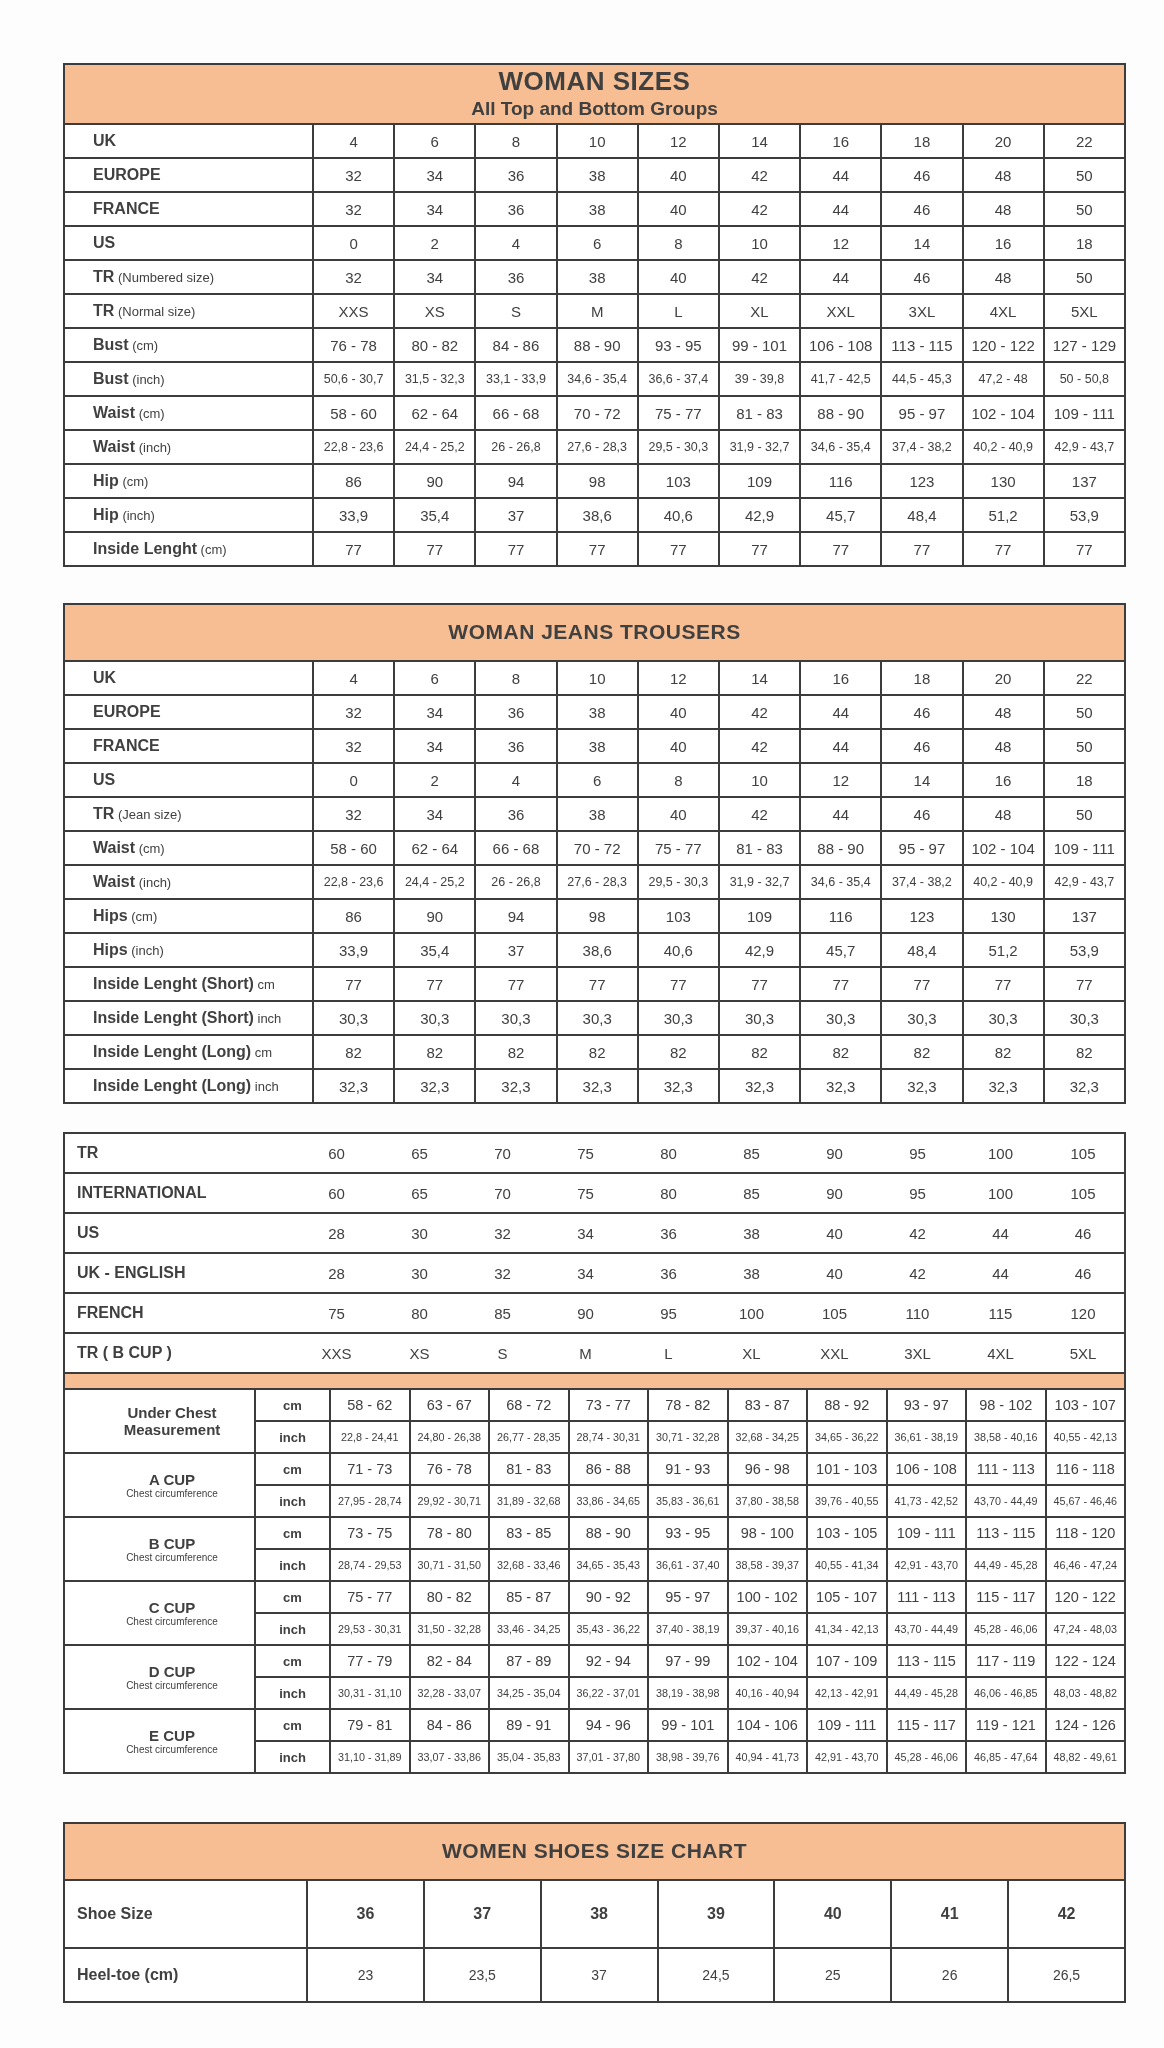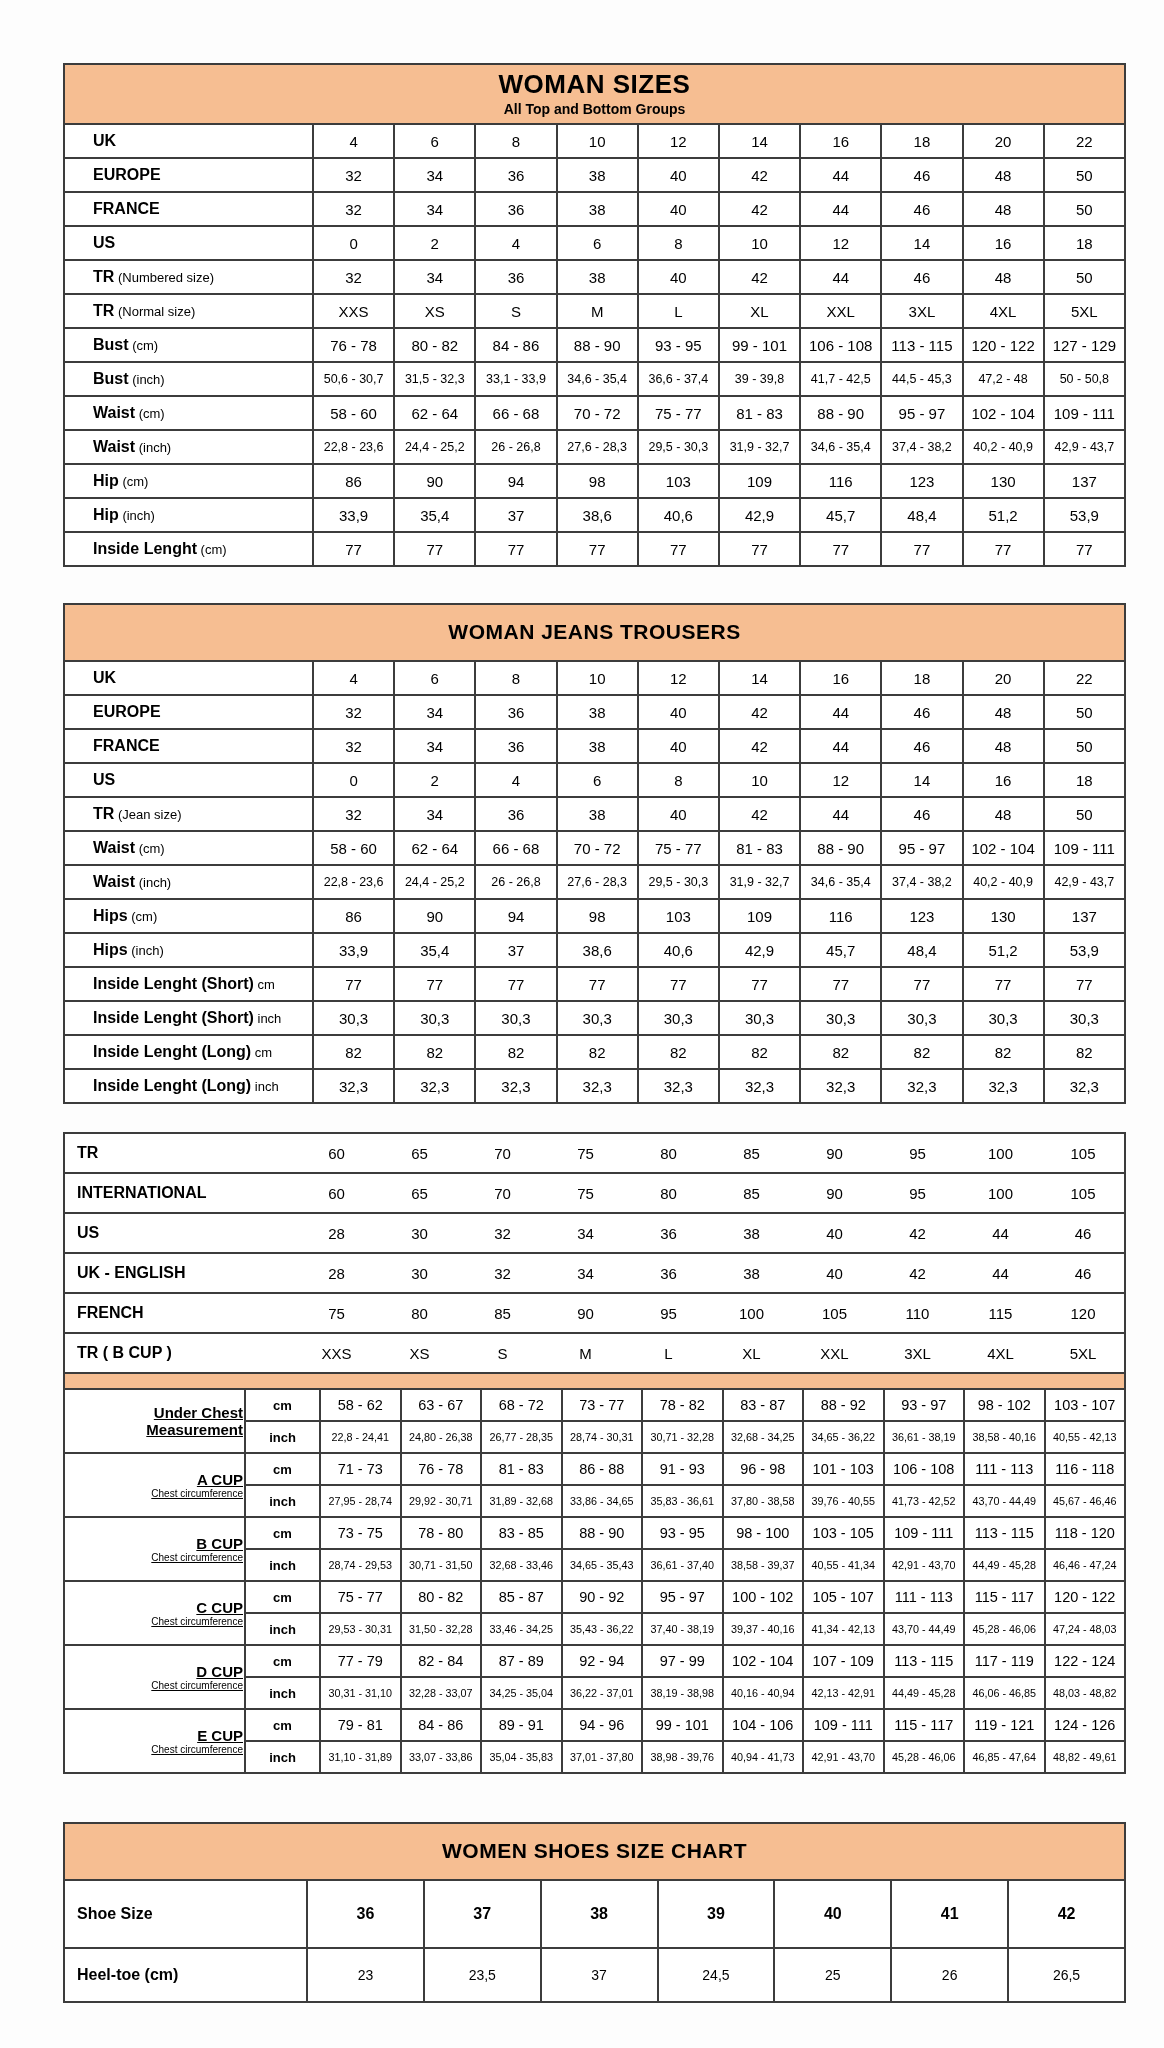--- a/index.html
+++ b/index.html
@@ -1,31 +1,31 @@
 <!DOCTYPE html>
 <html><head>
 <meta charset="utf-8">
 <style>
   html,body{margin:0;padding:0;}
   body{background:#ffffff;}
   .page{position:relative;width:1164px;height:2048px;background:#fdfdfd;
-        font-family:"Liberation Sans",sans-serif;color:#000000;overflow:hidden;}
+        font-family:"Liberation Sans",sans-serif;color:#404040;overflow:hidden;}
   .tbl{position:absolute;left:63px;width:1063px;}
   #t1{top:63px;}
   #t2{top:603px;}
   #t3{top:1132px;}
   #t4{top:1822px;}
 
   .thead{background:#f6be92;border:2px solid #3c3c3c;border-bottom:none;
          display:flex;flex-direction:column;justify-content:center;align-items:center;}
   #t1 .thead{height:58px;}
   #t2 .thead,#t3 .thead,#t4 .thead{height:55px;}
   .ttitle{font-weight:bold;font-size:26px;letter-spacing:.5px;line-height:1.05;}
   #t2 .ttitle,#t3 .ttitle,#t4 .ttitle{font-size:21px;}
-  .tsub{font-weight:bold;font-size:14px;margin-top:2px;}
+  .tsub{font-weight:bold;font-size:19px;margin-top:2px;}
 
   table{width:100%;border-collapse:collapse;table-layout:fixed;background:#ffffff;}
 
   
   .grid td{border:2px solid #3c3c3c;height:32px;text-align:center;
            font-size:15px;padding:0 2px;overflow:hidden;white-space:nowrap;}
   .grid td.lbl{width:217px;text-align:left;padding-left:28px;}
   tr.nt td{border-top:none;}
   tr.sm td.val{font-size:12.5px;}
   .lbl-main{font-weight:bold;font-size:16px;}
@@ -35,21 +35,21 @@
   .flat{border:2px solid #3c3c3c;}
   .flat td{height:36px;text-align:center;font-size:15px;border:none;white-space:nowrap;}
   .flat tr+tr td{border-top:2px solid #3c3c3c;}
   .flat td.lbl{width:217px;text-align:left;padding-left:12px;}
 
   .band{height:14px;background:#f6be92;border:2px solid #3c3c3c;border-top:none;border-bottom:none;}
 
   
   .cupgrid td{border:2px solid #3c3c3c;height:30px;text-align:center;
               font-size:14.5px;padding:0 1px;overflow:hidden;white-space:nowrap;}
-  .cupgrid td.cuplbl{width:162px;text-align:right;padding-left:16px;white-space:normal;line-height:1.15;text-decoration:underline;}
+  .cupgrid td.cuplbl{width:162px;text-align:center;padding-left:26px;white-space:normal;line-height:1.15;}
   .cupgrid td.unit{width:71px;font-weight:bold;font-size:13px;}
   .cupgrid tr.inchrow td.val{font-size:10.8px;}
   .cup-name{font-weight:bold;font-size:15px;display:block;}
   .cup-sub{font-size:10px;display:block;}
 
   
   .shoes td{border:2px solid #3c3c3c;text-align:center;font-size:15px;white-space:nowrap;}
   .shoes td.lbl{width:228px;text-align:left;padding-left:12px;}
   .shoes tr.r1 td{height:64px;font-weight:bold;font-size:16px;}
   .shoes tr.r2 td{height:50px;font-size:14px;}

